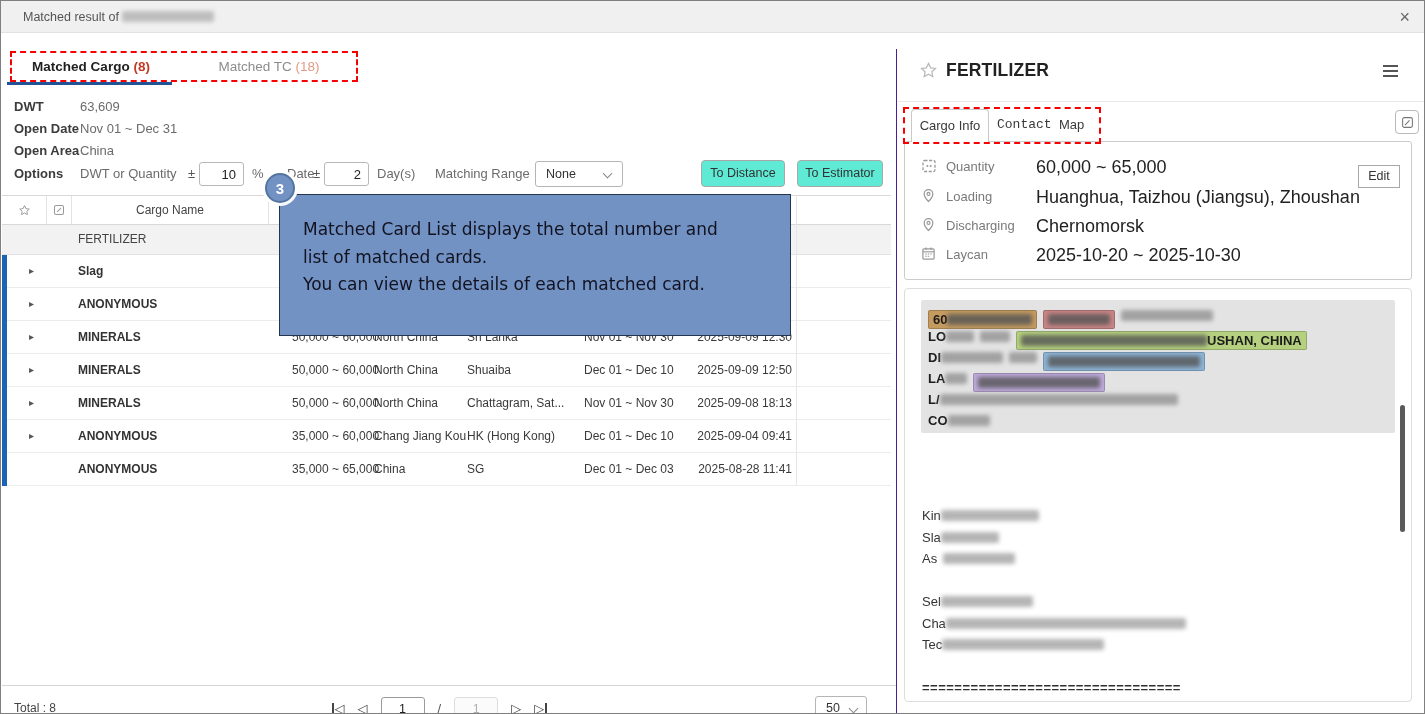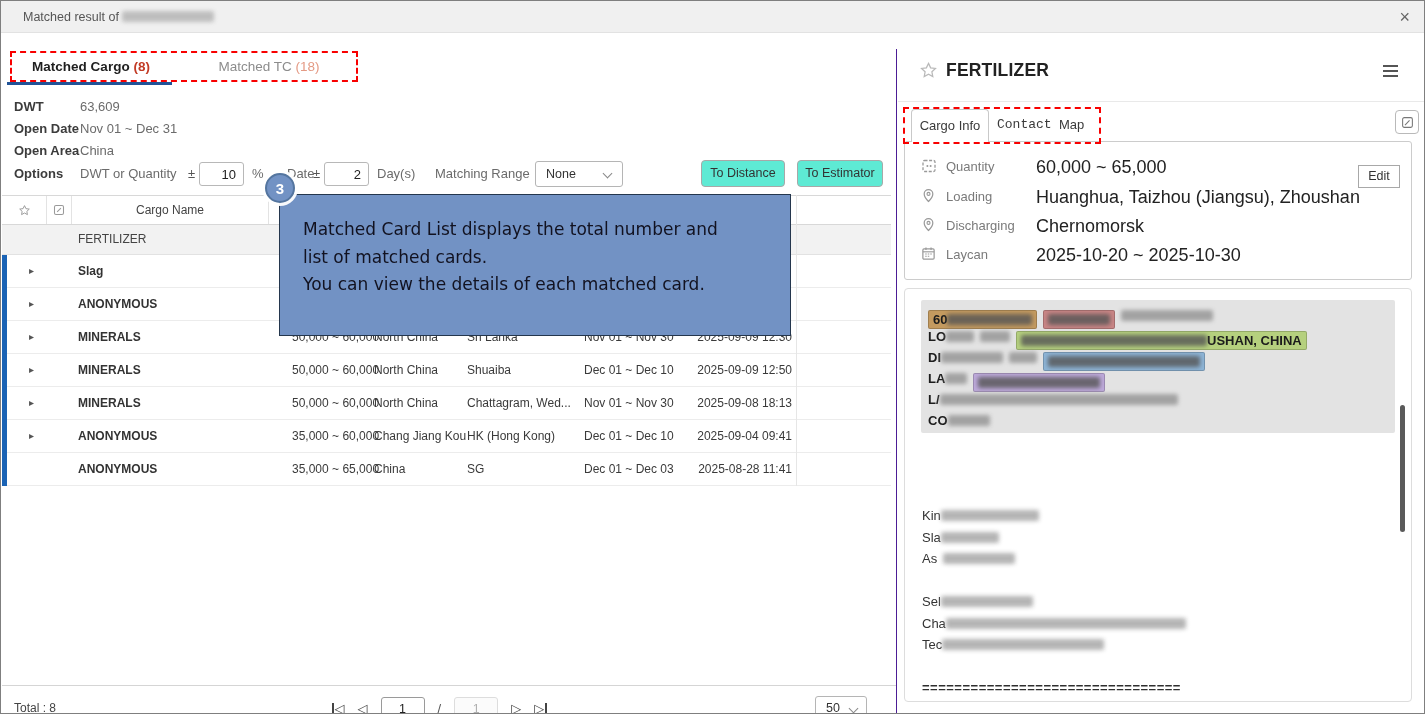--- a/index.html
+++ b/index.html
@@ -223,21 +223,21 @@
             <span class="t-cell t-load">North China</span>
             <span class="t-cell t-dis">Shuaiba</span>
             <span class="t-cell t-lay">Dec 01 ~ Dec 10</span>
             <span class="t-cell t-upd">2025-09-09 12:50</span>
           </div>
           <div class="t-row">
             <span class="t-exp">▸</span>
             <span class="t-cell t-name">MINERALS</span>
             <span class="t-cell t-qty">50,000 ~ 60,000</span>
             <span class="t-cell t-load">North China</span>
-            <span class="t-cell t-dis">Chattagram, Wed...</span>
+            <span class="t-cell t-dis">Chattagram, Sat...</span>
             <span class="t-cell t-lay">Nov 01 ~ Nov 30</span>
             <span class="t-cell t-upd">2025-09-08 18:13</span>
           </div>
           <div class="t-row">
             <span class="t-exp">▸</span>
             <span class="t-cell t-name">ANONYMOUS</span>
             <span class="t-cell t-qty">35,000 ~ 60,000</span>
             <span class="t-cell t-load">Chang Jiang Kou</span>
             <span class="t-cell t-dis">HK (Hong Kong)</span>
             <span class="t-cell t-lay">Dec 01 ~ Dec 10</span>

